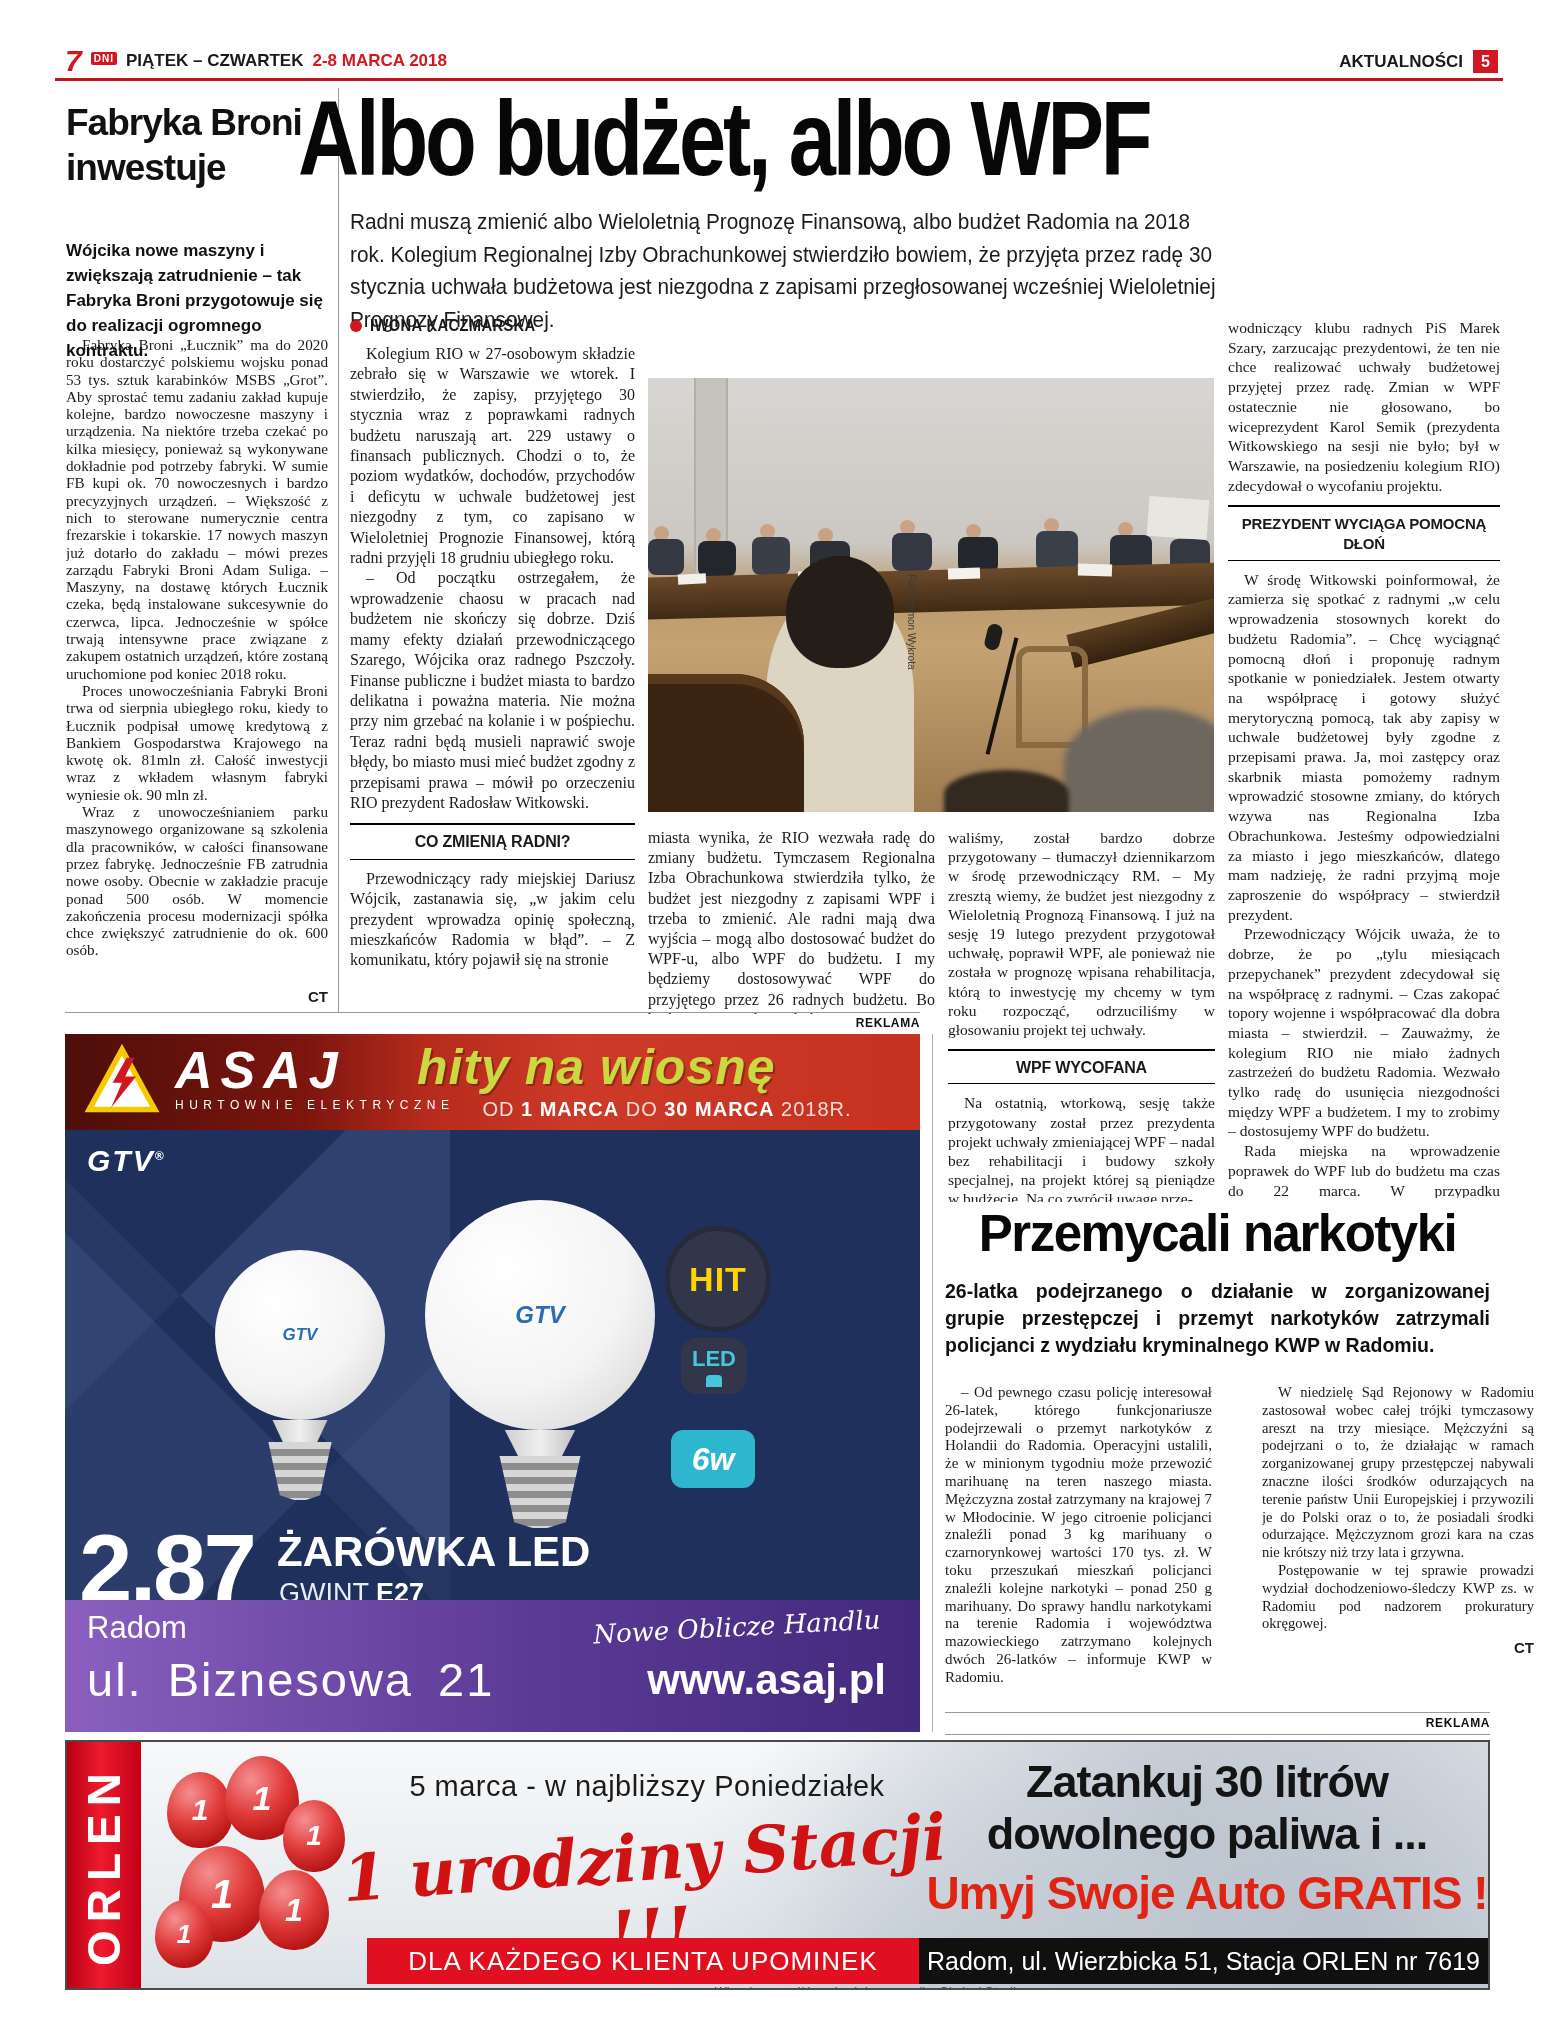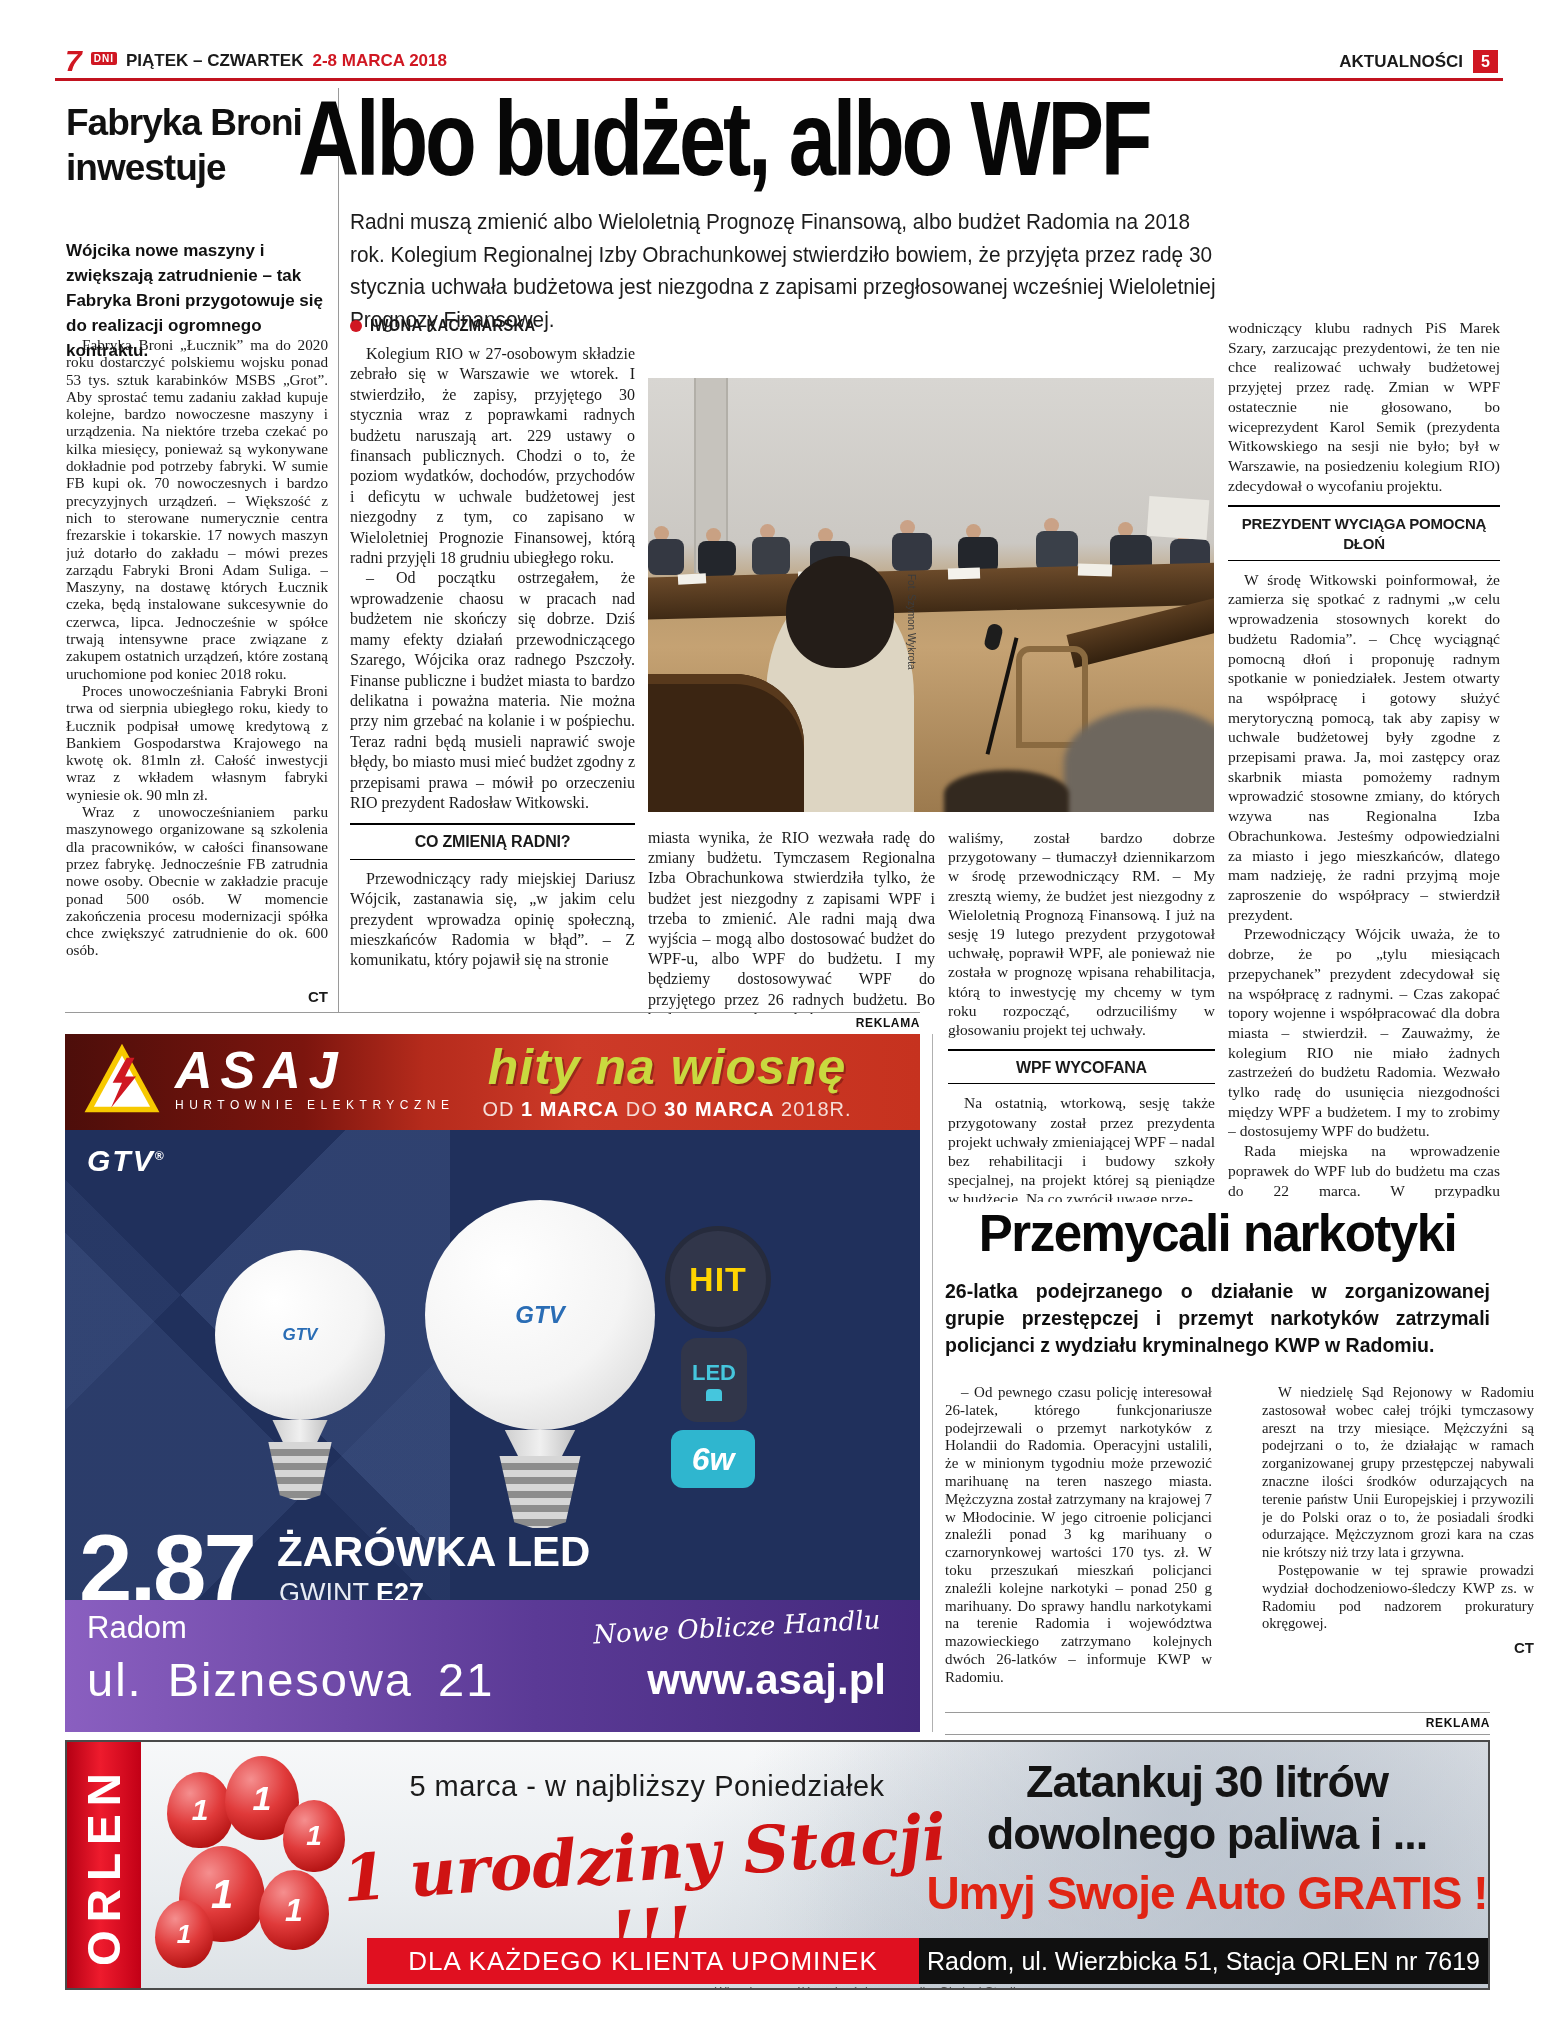--- a/index.html
+++ b/index.html
@@ -49,21 +49,21 @@
          background:linear-gradient(180deg,#d8d6d2 0%,#cbc8c3 38%,#b99a6e 50%,#c5a273 62%,#9c7a4e 100%);}
   .ph{position:absolute;}
   .credit{position:absolute;left:258px;top:196px;writing-mode:vertical-rl;
           font-family:"Liberation Sans",sans-serif;font-size:10px;color:#3c3c3c;}
   
   .asaj{position:absolute;left:65px;top:1034px;width:855px;height:698px;overflow:hidden;background:#20305c;}
   .asaj-logo{position:absolute;left:18px;top:8px;display:flex;align-items:center;gap:14px;}
   .asaj-name{color:#fff;font-family:"Liberation Sans",sans-serif;font-weight:bold;font-style:italic;
              font-size:52px;letter-spacing:8px;line-height:52px;}
   .asaj-sub{color:#fff;font-family:"Liberation Sans",sans-serif;font-size:12px;letter-spacing:5.5px;margin-top:2px;}
-  .hity{position:absolute;left:352px;top:4px;width:500px;text-align:center;color:#c9d93f;
+  .hity{position:absolute;left:352px;top:4px;width:500px;text-align:left;color:#c9d93f;
         font-family:"Liberation Sans",sans-serif;font-weight:bold;font-style:italic;font-size:50px;
         letter-spacing:1px;text-shadow:2px 2px 0 rgba(60,10,5,.35);}
   .dates{position:absolute;left:352px;top:64px;width:500px;text-align:center;color:#f4dcd6;
          font-family:"Liberation Sans",sans-serif;font-size:20px;letter-spacing:1px;}
   .dates b{color:#fff;}
   .navy{position:absolute;left:0;top:96px;width:100%;height:470px;}
   .pattern{position:absolute;left:0;top:0;width:45%;height:100%;
      background:
        conic-gradient(from 45deg at 30% 35%, rgba(140,170,230,.14) 0 25%, transparent 0 50%, rgba(140,170,230,.07) 0 75%, transparent 0),
        conic-gradient(from 225deg at 65% 75%, rgba(140,170,230,.10) 0 25%, transparent 0 50%, rgba(140,170,230,.05) 0 75%, transparent 0);}
@@ -73,21 +73,21 @@
   .glass{border-radius:50%;background:radial-gradient(circle at 35% 30%,#ffffff,#f4f4f4 55%,#dcdcdc 85%,#cfcfcf);
          display:flex;align-items:center;justify-content:center;}
   .gtvprint{color:#2a6db5;font-family:"Liberation Sans",sans-serif;font-weight:bold;font-style:italic;}
   .neck{background:linear-gradient(90deg,#bdbdbd,#f0f0f0 50%,#a8a8a8);
         clip-path:polygon(18% 0,82% 0,70% 100%,30% 100%);margin:0 auto;}
   .screw{background:repeating-linear-gradient(180deg,#d6d6d6 0 7px,#8d8d8d 7px 14px);
          clip-path:polygon(6% 0,94% 0,78% 92%,58% 100%,42% 100%,22% 92%);margin:0 auto;}
   .badge-hit{position:absolute;width:96px;height:96px;border-radius:50%;background:#31364a;
              border:5px solid #262b3c;display:flex;align-items:center;justify-content:center;
              color:#ffd400;font-family:"Liberation Sans",sans-serif;font-weight:bold;font-size:34px;letter-spacing:1px;}
-  .badge-led{position:absolute;width:66px;height:84px;border-radius:16px;background:#31364a;
+  .badge-led{position:absolute;width:66px;height:56px;border-radius:16px;background:#31364a;
              display:flex;flex-direction:column;align-items:center;justify-content:center;gap:3px;
              color:#45c6dd;font-family:"Liberation Sans",sans-serif;font-weight:bold;font-size:22px;}
   .ledpin{width:16px;height:12px;background:#45c6dd;border-radius:4px 4px 0 0;}
   .badge-6w{position:absolute;width:84px;height:58px;border-radius:12px;background:#2fb6cf;
             display:flex;align-items:center;justify-content:center;color:#fff;
             font-family:"Liberation Sans",sans-serif;font-weight:bold;font-style:italic;font-size:32px;}
   .price{position:absolute;left:14px;top:396px;color:#fff;font-family:"Liberation Sans",sans-serif;font-weight:bold;
          font-size:96px;line-height:86px;letter-spacing:-3px;}
   .priceunit{position:absolute;left:18px;top:490px;color:#fff;font-family:"Liberation Sans",sans-serif;
              font-weight:bold;font-size:19px;letter-spacing:1px;}

